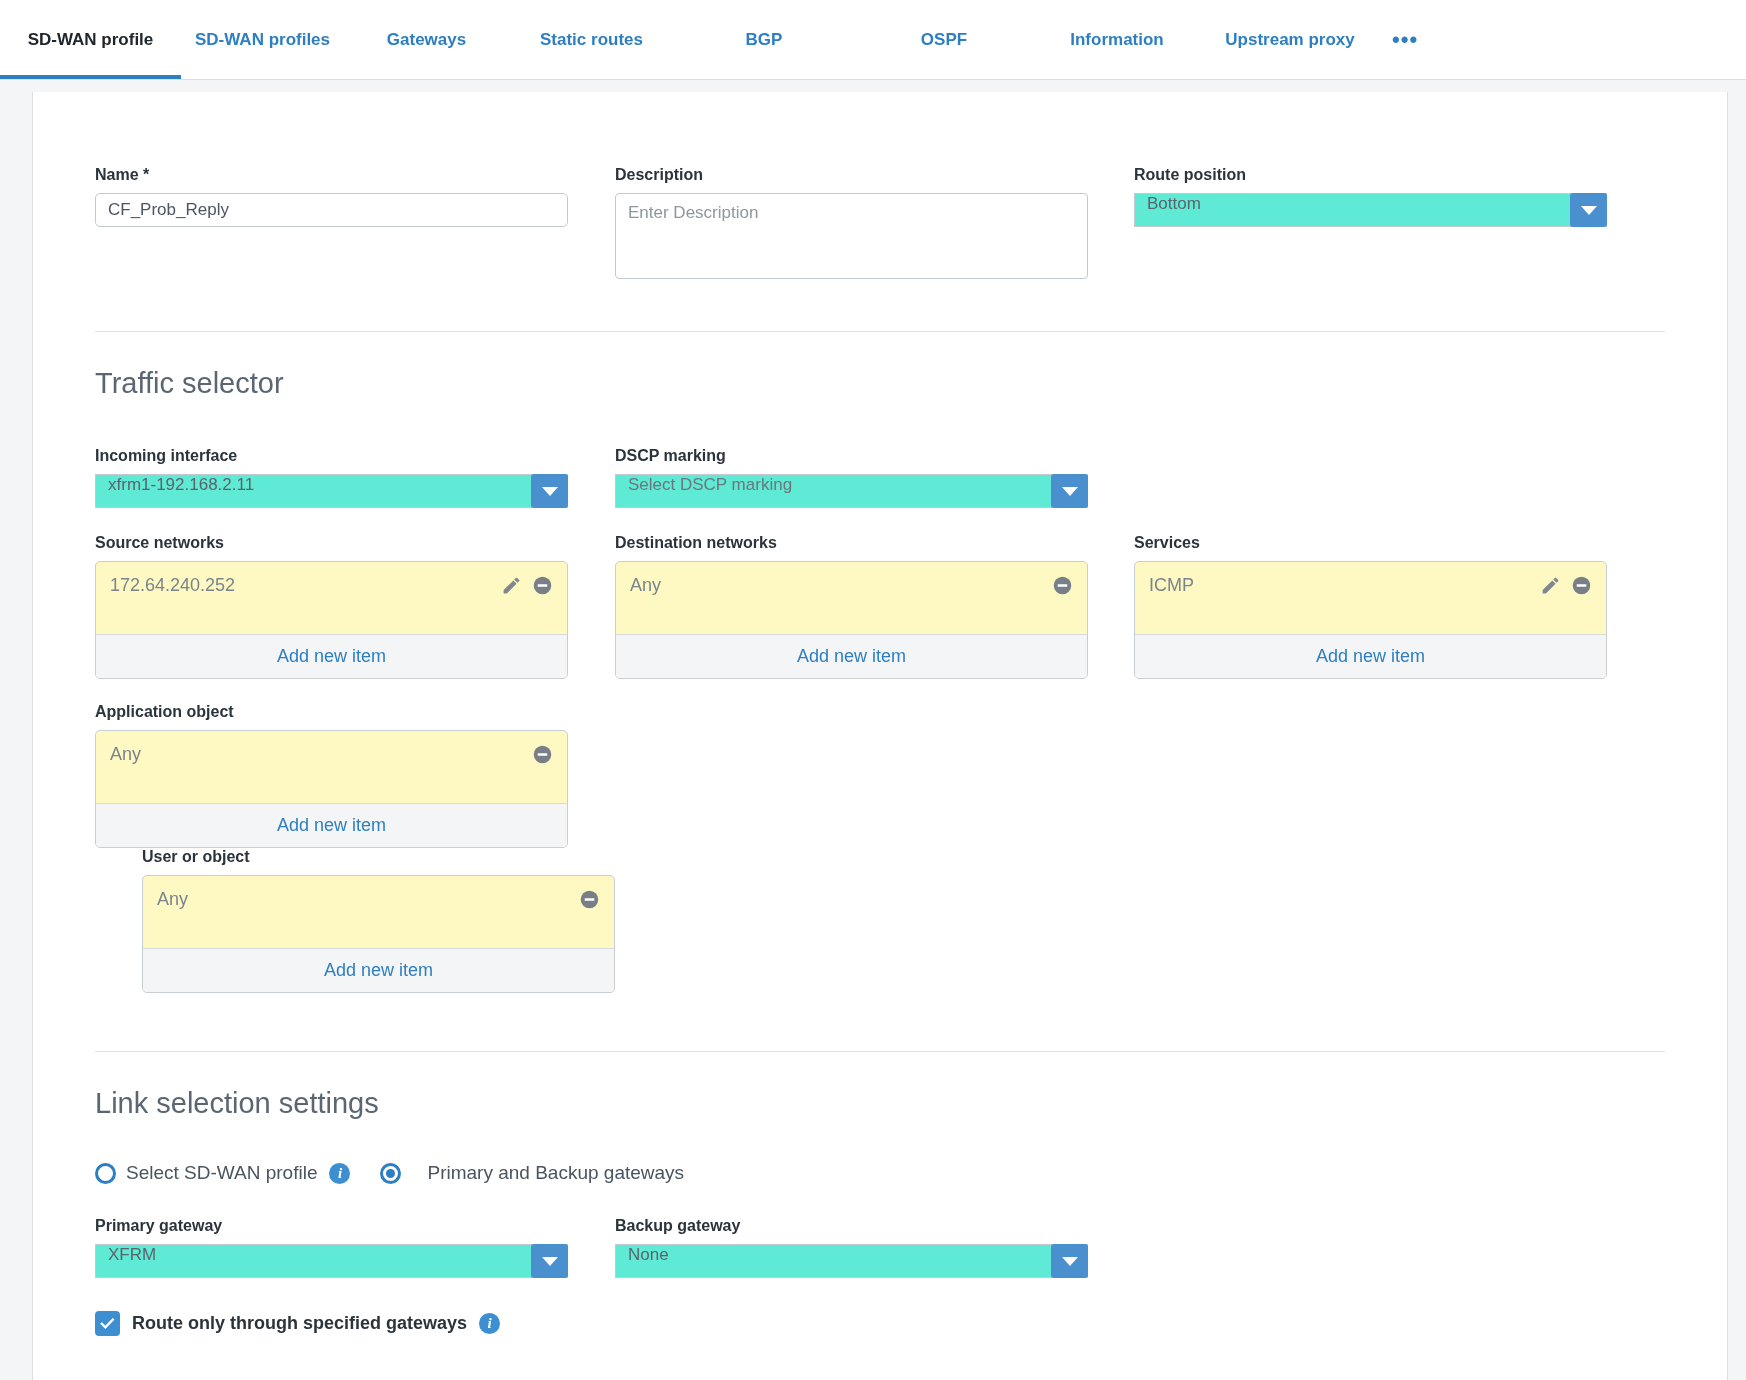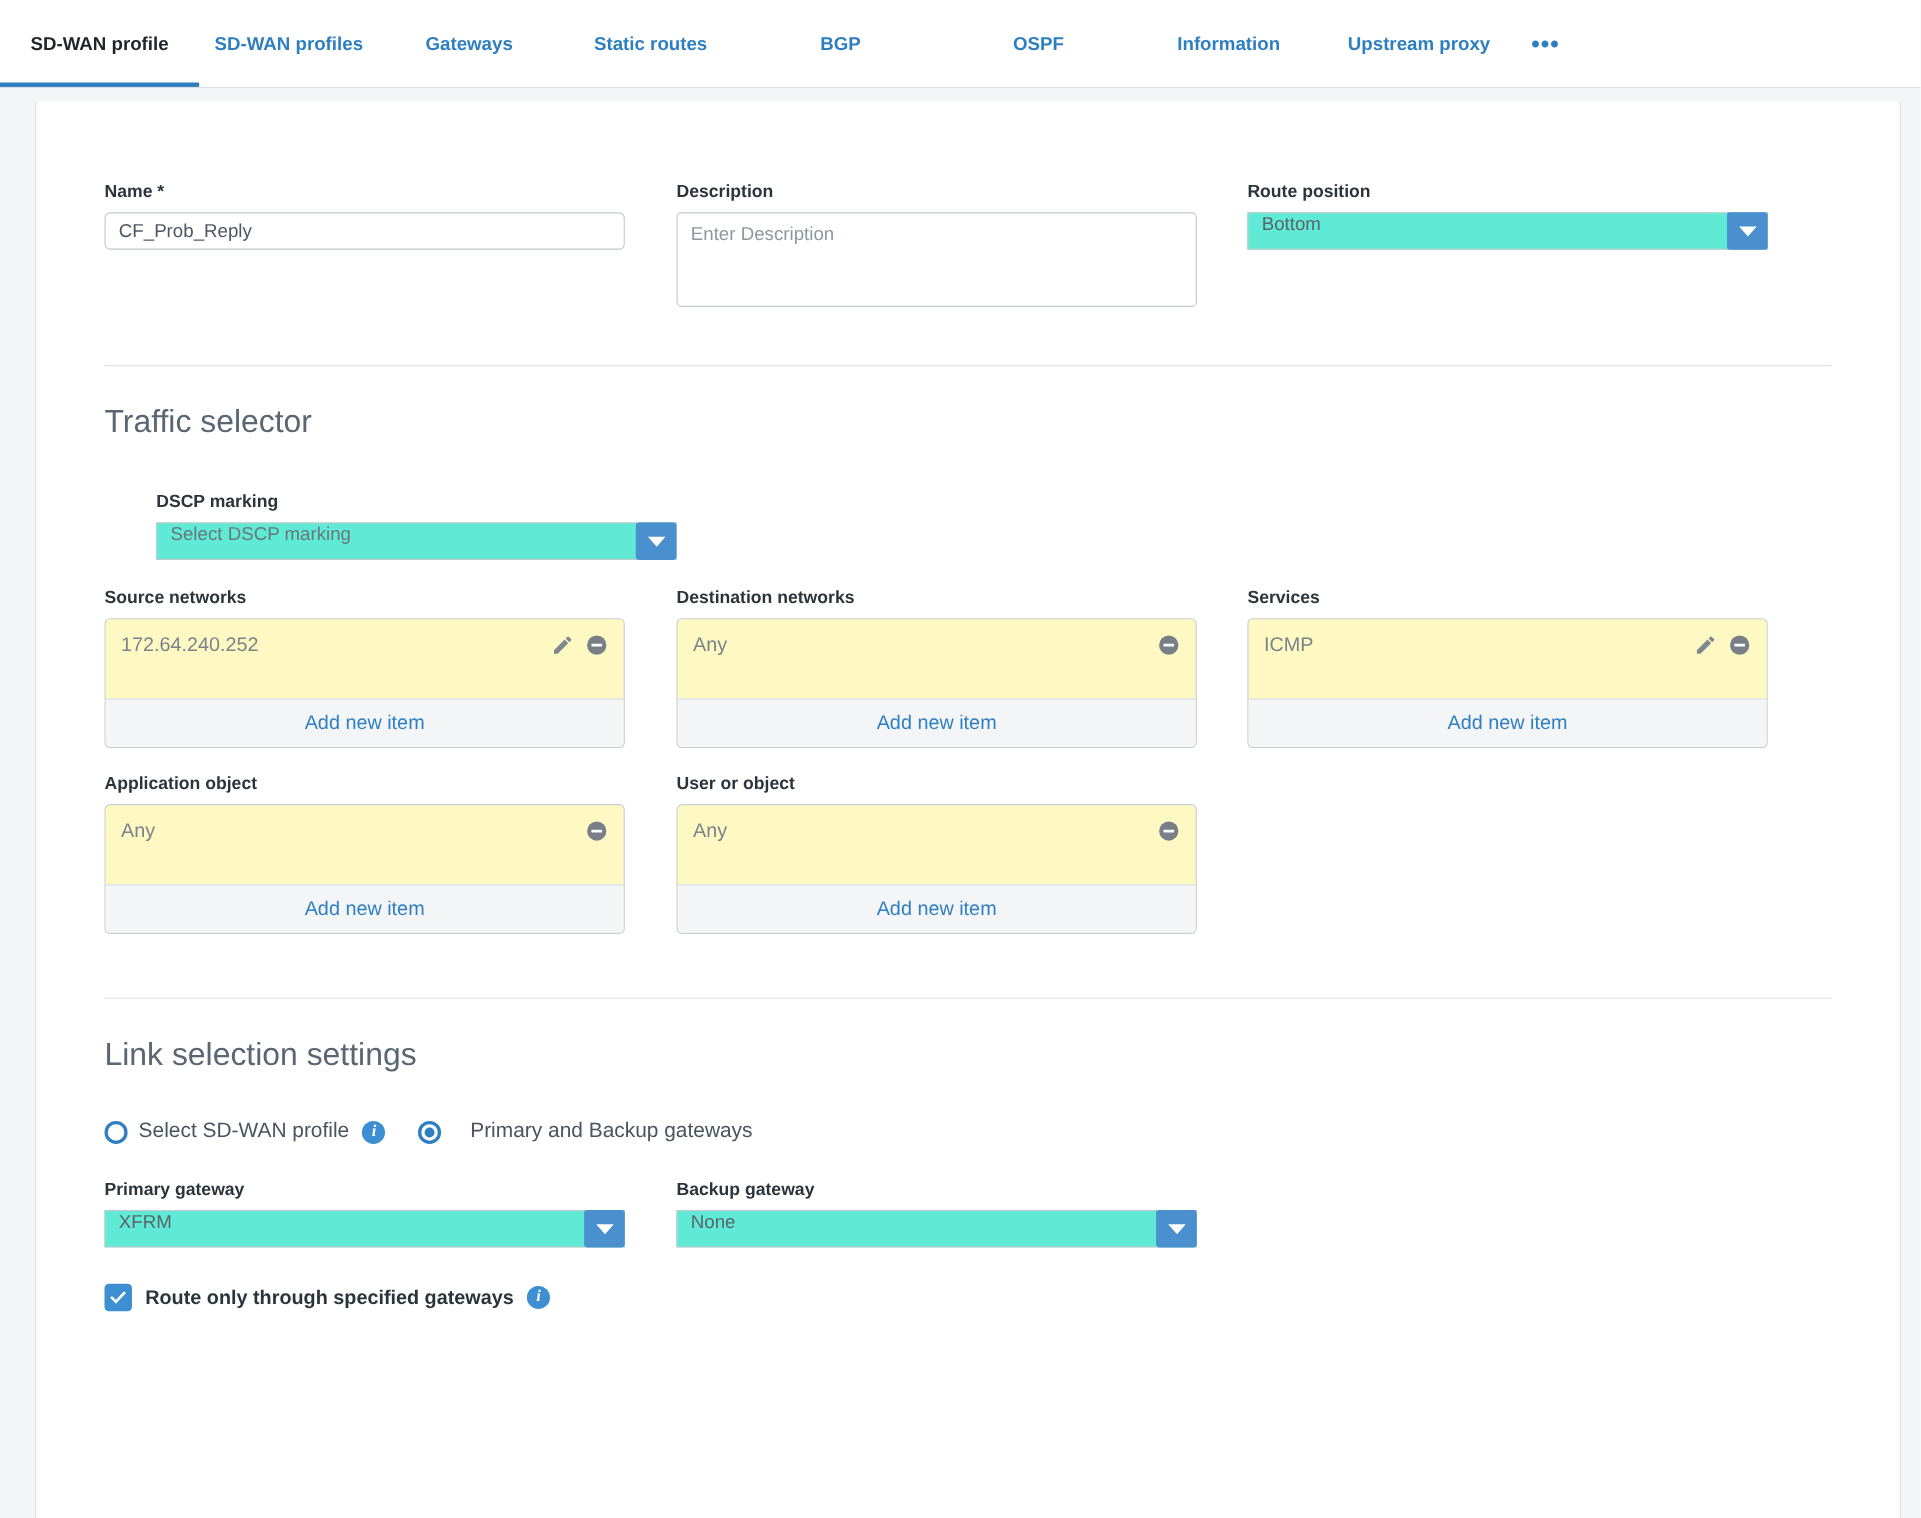--- a/index.html
+++ b/index.html
@@ -278,20 +278,29 @@
           </span>
       </div>
     </div>
   </div>
 
   <div class="divider" style="margin-top:48px;"></div>
 
   <h2 class="section-title" style="margin-top:35px;">Traffic selector</h2>
 
   <div class="row" style="margin-top:47px;">
+    <div class="col-a">
+      <span class="label">Incoming interface</span>
+      <div class="select">
+        <span class="value">xfrm1-192.168.2.11</span>
+        <span class="arrow">
+            <i></i>
+          </span>
+      </div>
+    </div>
     <div class="col-b">
       <span class="label">DSCP marking</span>
       <div class="select">
         <span class="value placeholder">Select DSCP marking</span>
         <span class="arrow">
             <i></i>
           </span>
       </div>
     </div>
   </div>
@@ -356,21 +365,21 @@
                   <rect x="6.5" y="10.6" width="11" height="2.8" rx="0.6" fill="#ffffff"></rect>
                 </svg>
             </span>
           </div>
         </div>
         <div class="addnew">Add new item</div>
       </div>
     </div>
   </div>
 
-  <div class="row" style="margin-top:24px;">
+  <div class="row" style="margin-top:24px;flex-direction:column;">
 
     <div class="col-a">
       <span class="label">Application object</span>
       <div class="listbox">
         <div class="items">
           <div class="item">
             <span class="txt">Any</span>
             <span class="icon-btn">
               <svg width="21" height="21" viewBox="0 0 24 24">
                   <circle cx="12" cy="12" r="10" fill="#787f86"></circle>

